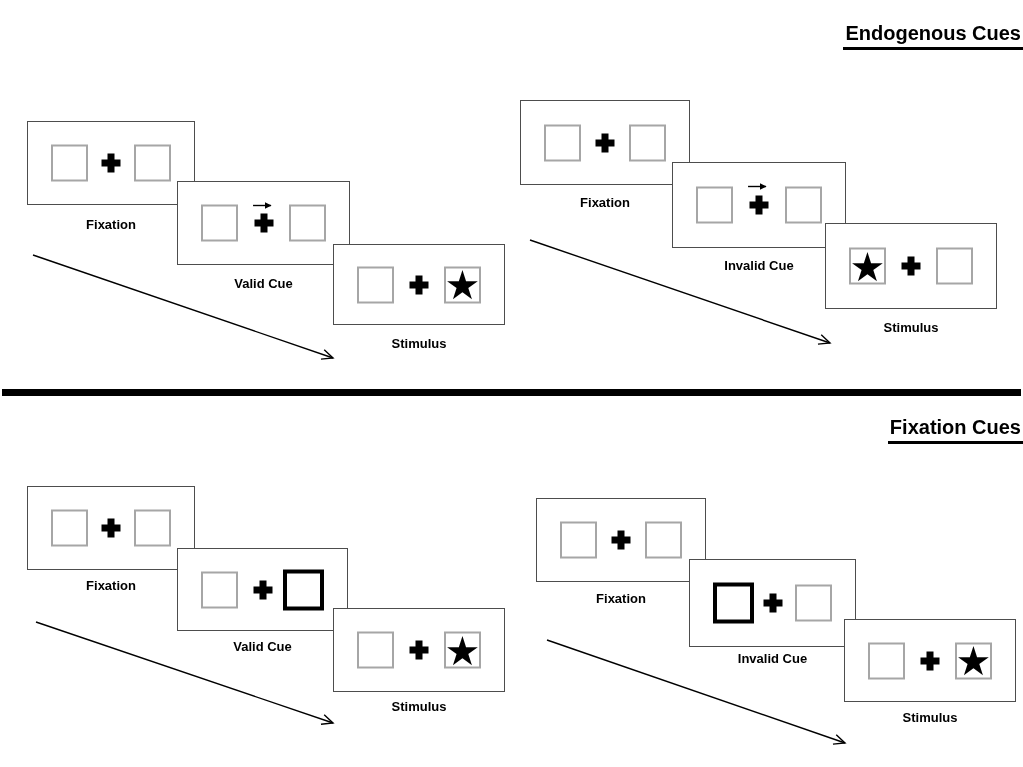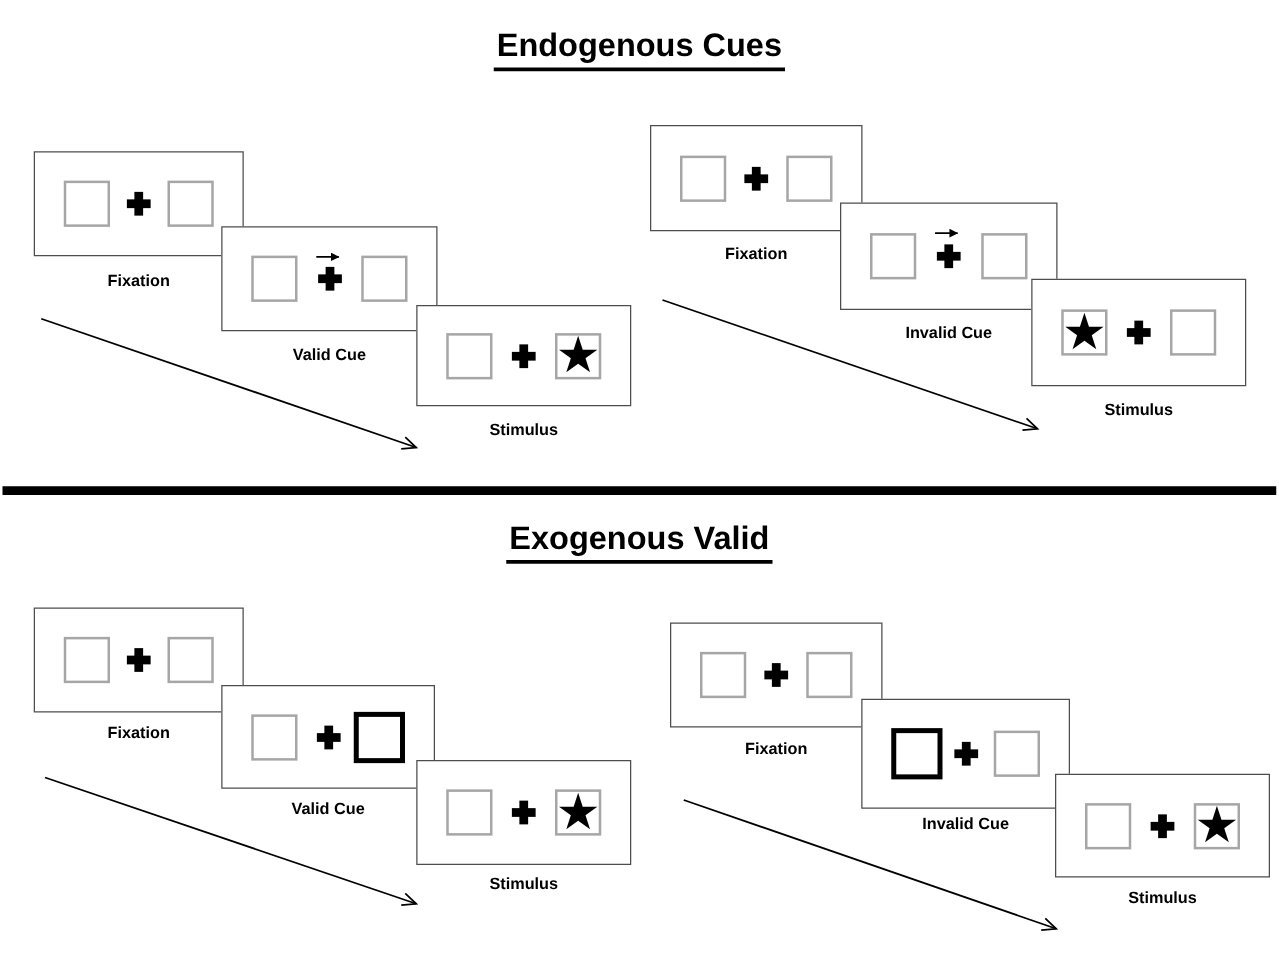--- a/index.html
+++ b/index.html
@@ -1,20 +1,20 @@
 <!DOCTYPE html>
 <html><head>
 <meta charset="utf-8">
 <style>
   html,body{margin:0;padding:0;background:#ffffff;}
   #stage{position:relative;width:1023px;height:767px;background:#ffffff;
          font-family:"Liberation Sans",sans-serif;color:#000;overflow:hidden;}
 
-  .section-title{position:absolute;left:0;width:100%;text-align:center;
-                 font-size:26px;font-weight:bold;line-height:1.1;}
+  .section-title{position:absolute;left:0;width:100%;text-align:right;
+                 font-size:20px;font-weight:bold;line-height:1.1;}
   .section-title .ul{display:inline-block;border-bottom:3px solid #000;padding:0 2px 3px 2px;}
 
   .divider{position:absolute;left:2px;right:2px;height:7px;background:#000;}
 
   .panel{position:absolute;background:#fff;border:1px solid #4d4d4d;box-sizing:border-box;}
 
   .box{position:absolute;top:50%;transform:translateY(-50%);
        width:33px;height:33px;border:2px solid #a6a6a6;background:#fff;
        display:flex;align-items:center;justify-content:center;}
   .box.left{left:23px;}
@@ -109,21 +109,21 @@
   </div>
   <div class="plabel" style="left:825px;top:320px;width:172px">Stimulus</div>
 
   <svg class="tarrow" style="left:527px;top:235px" width="316" height="118">
     <line x1="3" y1="5" x2="303" y2="108" stroke="#000" stroke-width="1.4" marker-end="url(#head-big)"></line>
   </svg>
 
   <div class="divider" style="top:389px"></div>
 
   <div class="section-title" style="top:416px">
-    <span class="ul">Exogenous Valid</span>
+    <span class="ul">Fixation Cues</span>
   </div>
 
   <div class="panel" style="left:27px;top:486px;width:168px;height:84px">
     <div class="box left"></div>
     <div class="plus"></div>
     <div class="box right"></div>
   </div>
   <div class="plabel" style="left:27px;top:578px;width:168px">Fixation</div>
 
   <div class="panel" style="left:177px;top:548px;width:171px;height:83px">

